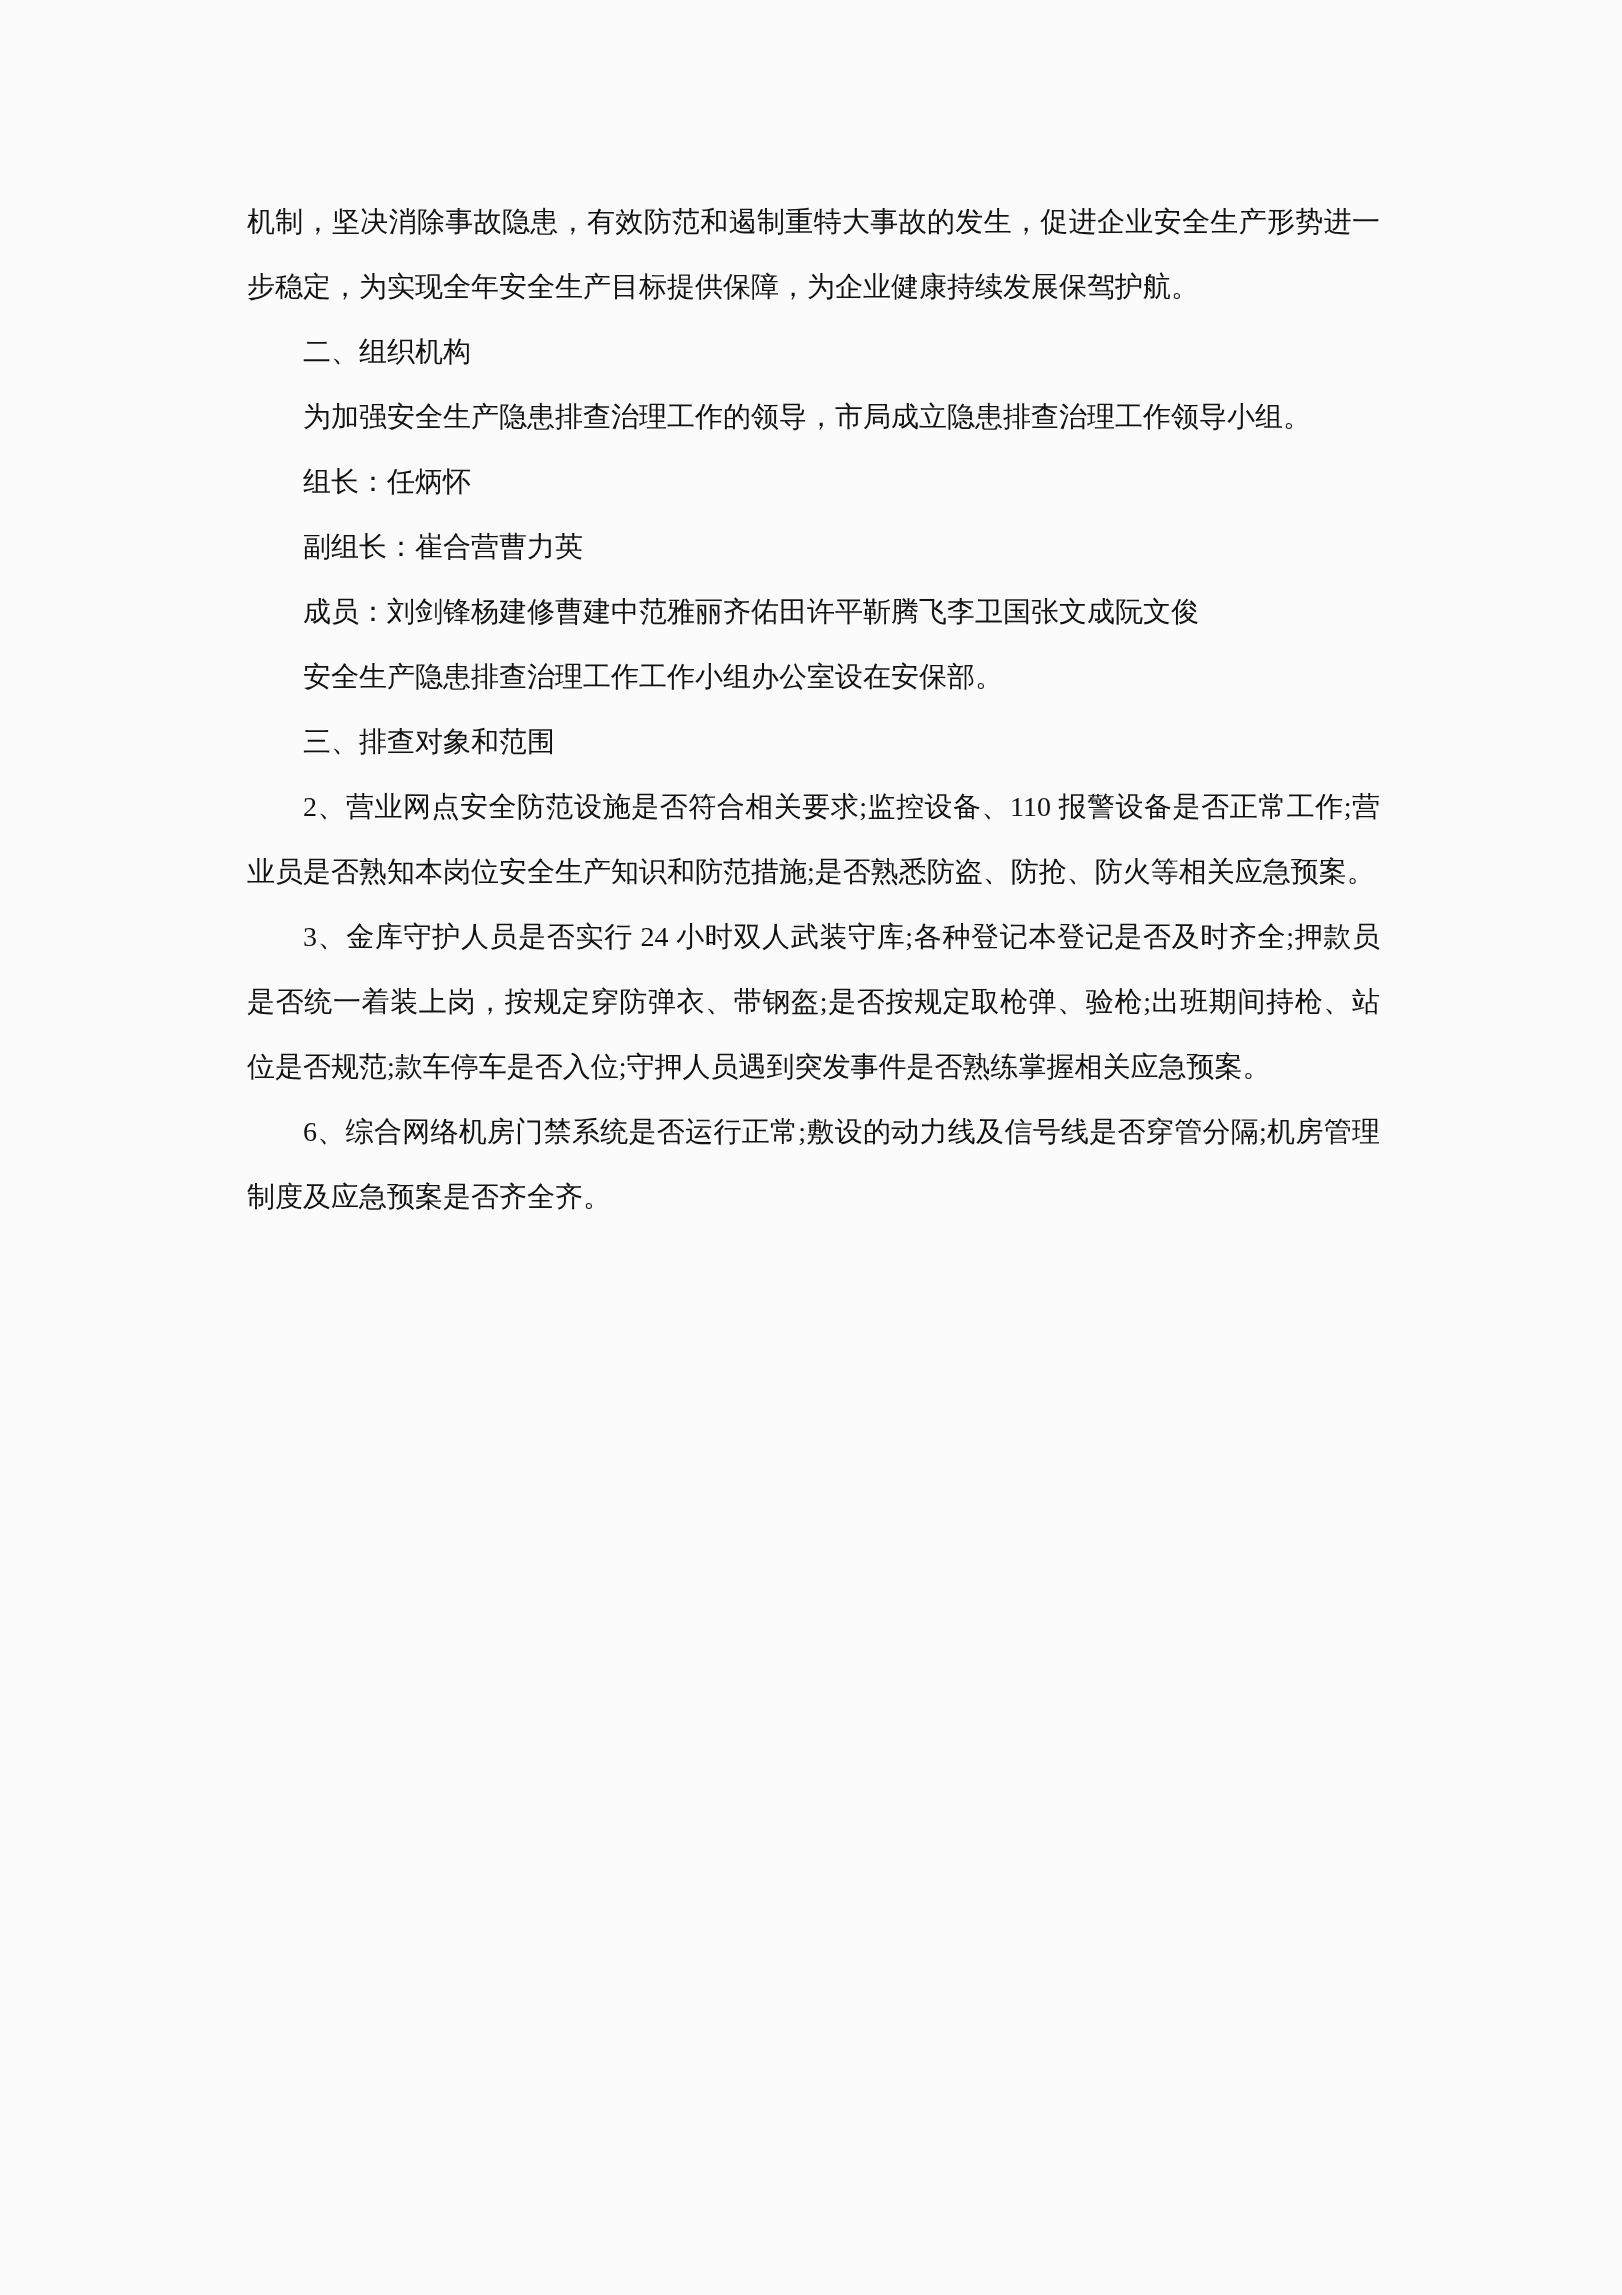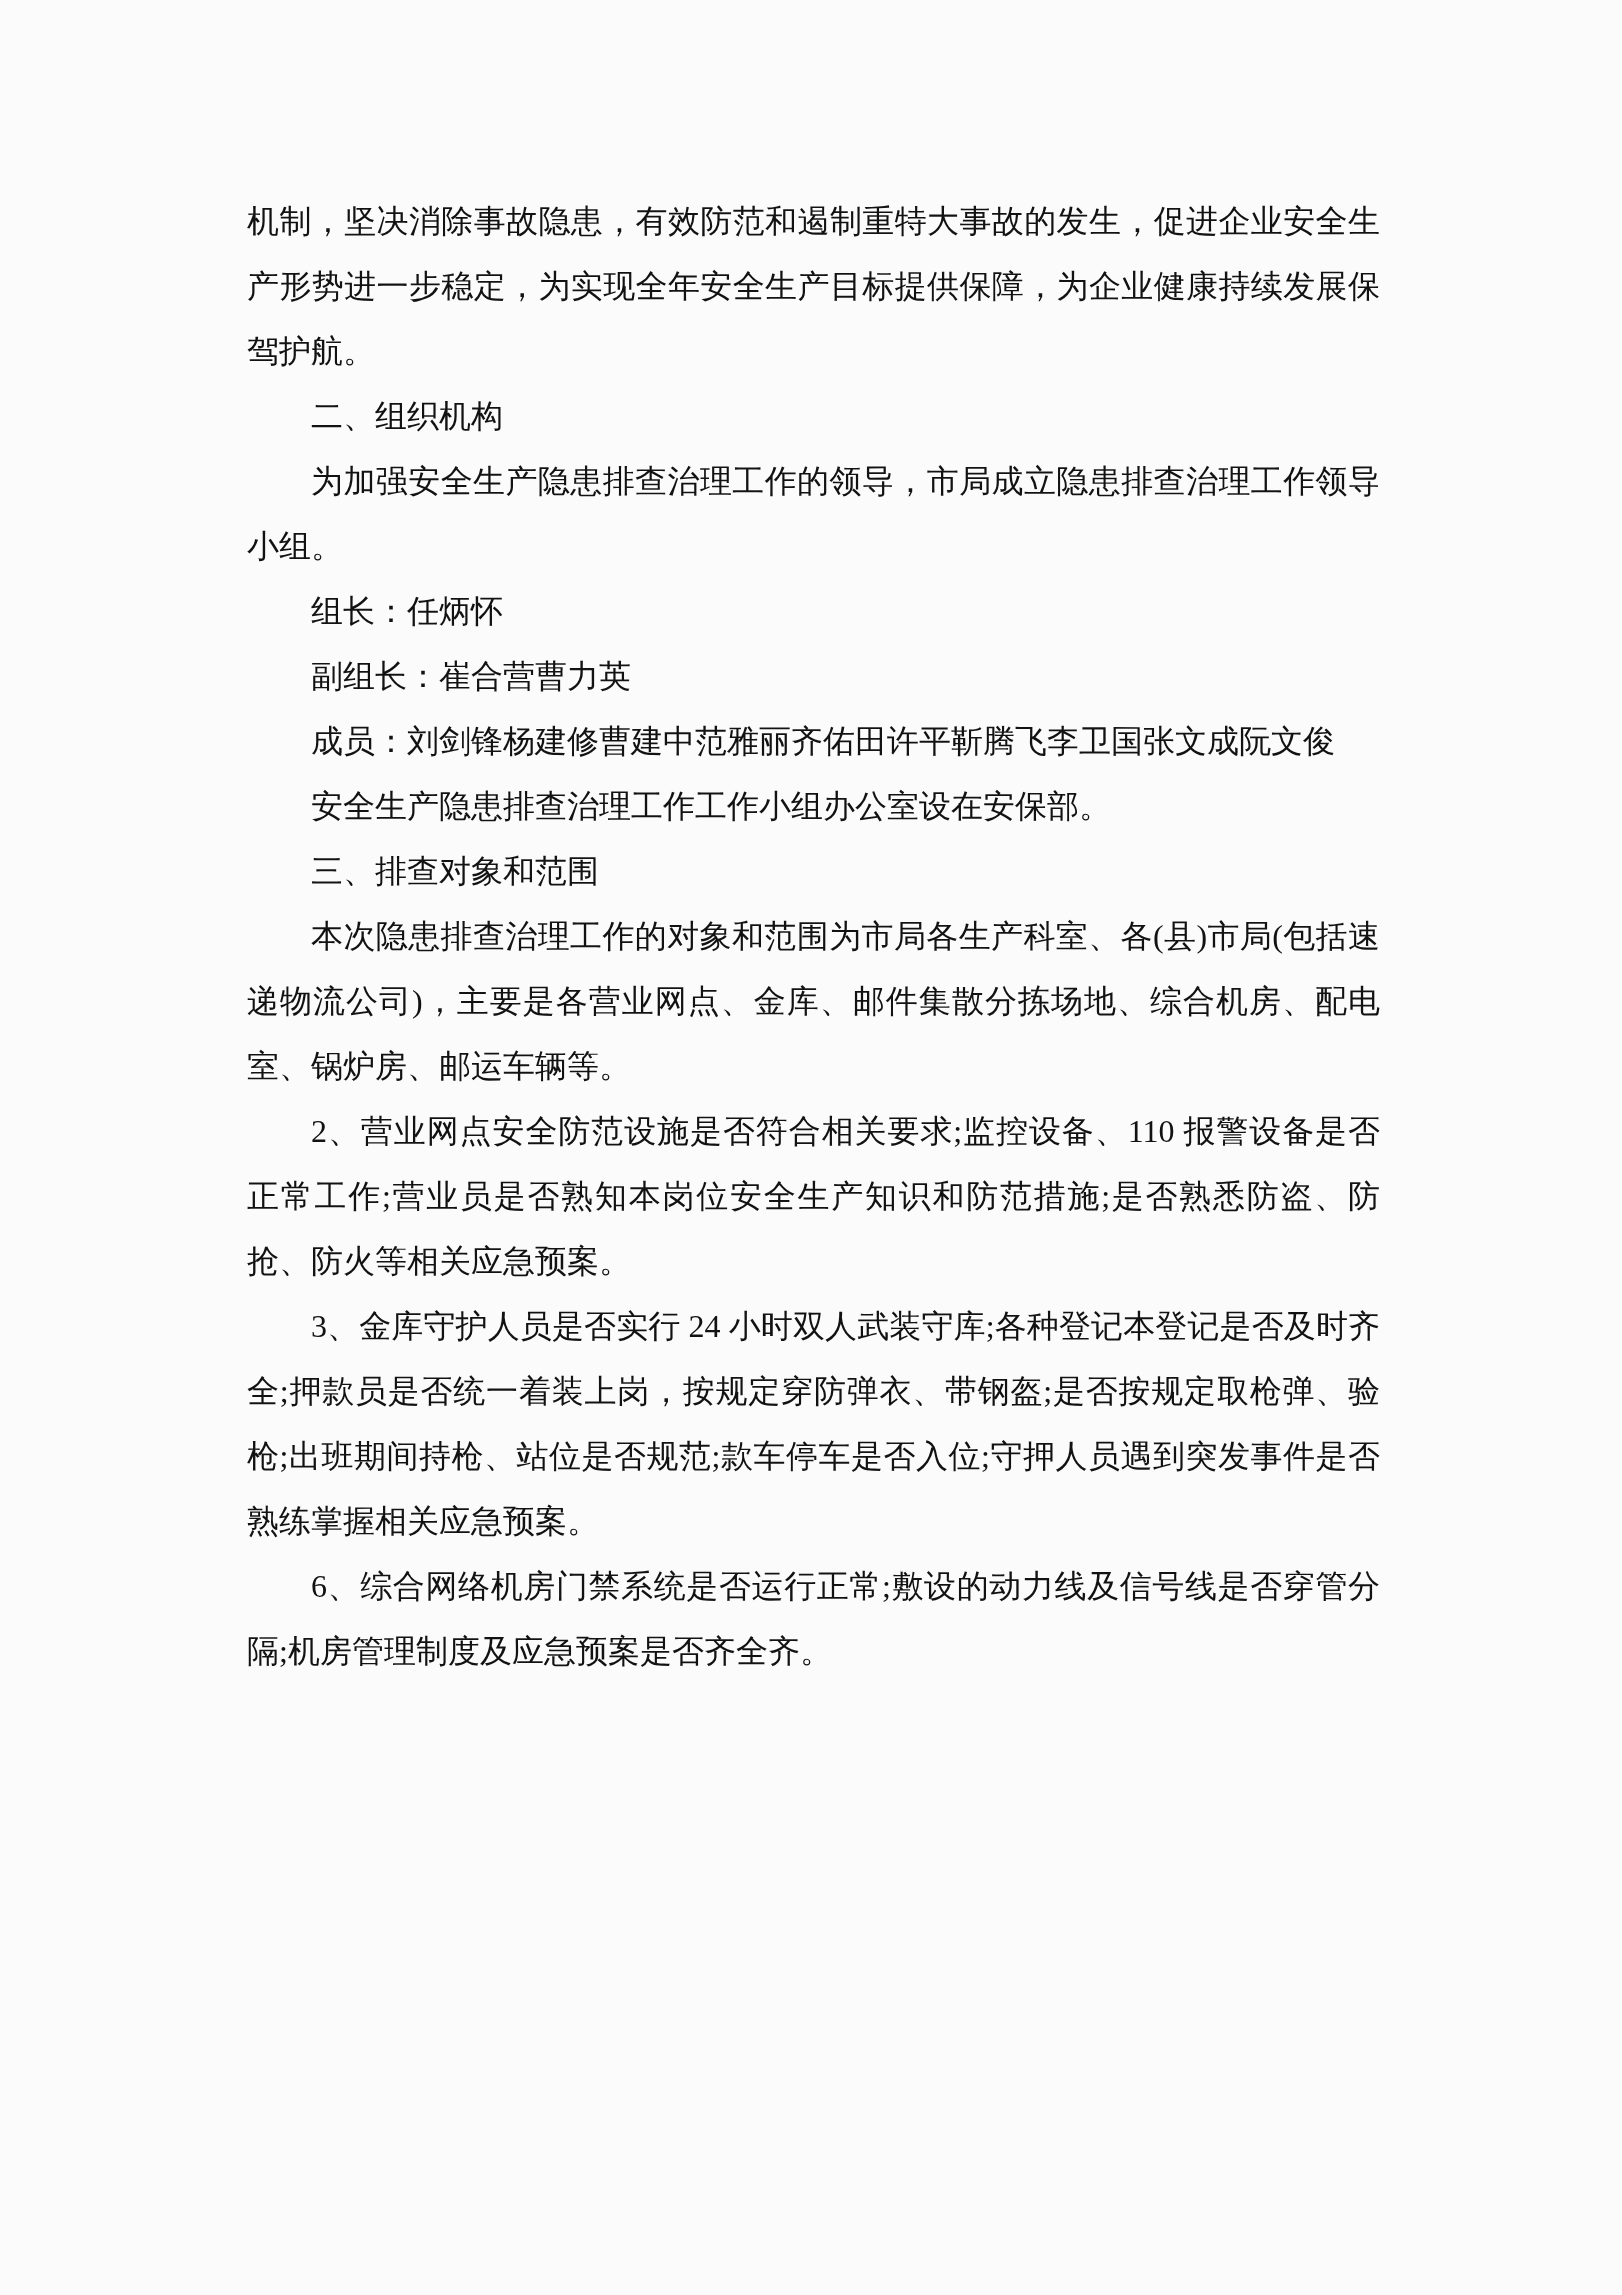--- a/index.html
+++ b/index.html
@@ -17,21 +17,21 @@
   }
   .text-block {
     position: absolute;
     left: 247px;
     top: 189px;
     width: 1133px;
   }
   .para {
     margin: 0;
     padding: 0;
-    font-size: 32px;
+    font-size: 28px;
     line-height: 65px;
     color: #121212;
     text-align: justify;
     text-justify: inter-ideograph;
     word-break: break-all;
     font-weight: 400;
   }
   .para.indent {
     text-indent: 2em;
   }
@@ -42,19 +42,18 @@
 <div class="page">
   <div class="text-block">
     <p class="para">机制，坚决消除事故隐患，有效防范和遏制重特大事故的发生，促进企业安全生产形势进一步稳定，为实现全年安全生产目标提供保障，为企业健康持续发展保驾护航。</p>
     <p class="para indent">二、组织机构</p>
     <p class="para indent">为加强安全生产隐患排查治理工作的领导，市局成立隐患排查治理工作领导小组。</p>
     <p class="para indent">组长：任炳怀</p>
     <p class="para indent">副组长：崔合营曹力英</p>
     <p class="para indent">成员：刘剑锋杨建修曹建中范雅丽齐佑田许平靳腾飞李卫国张文成阮文俊</p>
     <p class="para indent">安全生产隐患排查治理工作工作小组办公室设在安保部。</p>
     <p class="para indent">三、排查对象和范围</p>
-    <p class="para indent">本次隐患排查治理工作的对象和范围为市局各生产科室、各(县)市局(包括速递物流公司)，主要是各营业网点、金库、邮件集散分拣场地、综合机房、配电室、锅炉房、邮运车辆等。</p>
     <p class="para indent">2、营业网点安全防范设施是否符合相关要求;监控设备、110 报警设备是否正常工作;营业员是否熟知本岗位安全生产知识和防范措施;是否熟悉防盗、防抢、防火等相关应急预案。</p>
     <p class="para indent">3、金库守护人员是否实行 24 小时双人武装守库;各种登记本登记是否及时齐全;押款员是否统一着装上岗，按规定穿防弹衣、带钢盔;是否按规定取枪弹、验枪;出班期间持枪、站位是否规范;款车停车是否入位;守押人员遇到突发事件是否熟练掌握相关应急预案。</p>
     <p class="para indent">6、综合网络机房门禁系统是否运行正常;敷设的动力线及信号线是否穿管分隔;机房管理制度及应急预案是否齐全齐。</p>
   </div>
 </div>
 
 
 </body></html>

